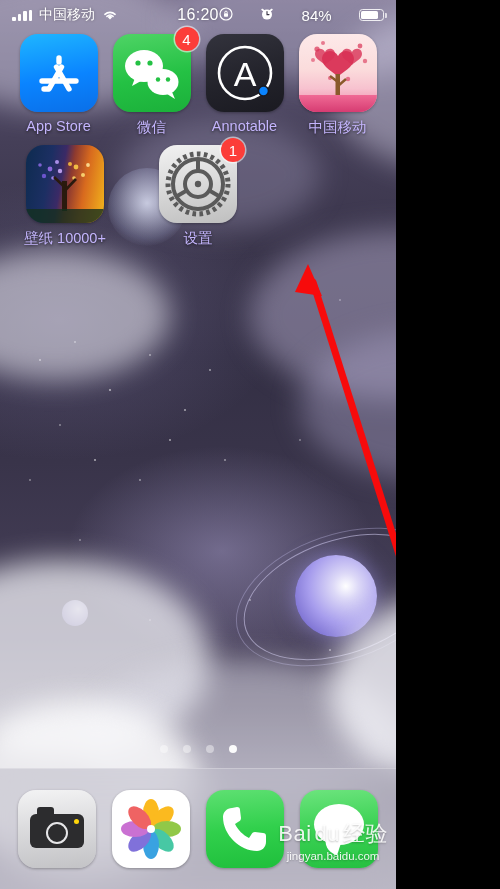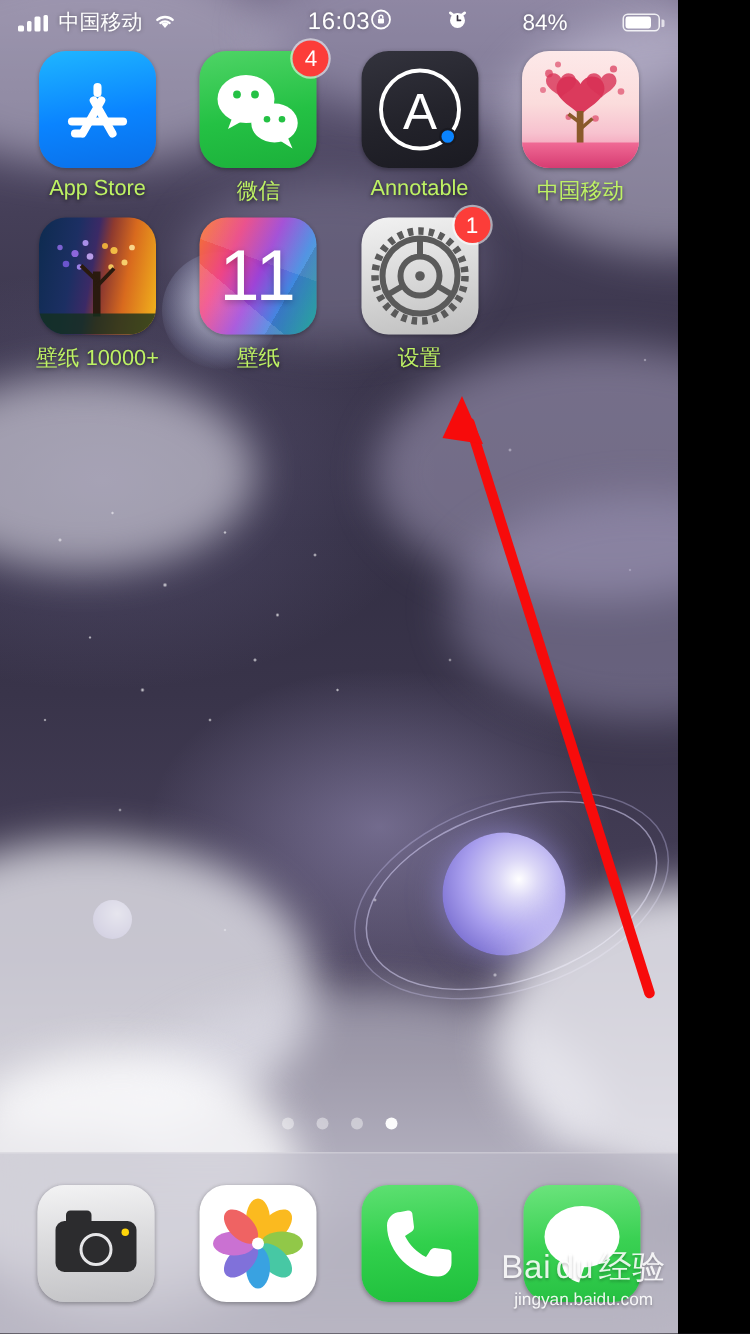--- a/index.html
+++ b/index.html
@@ -5,21 +5,21 @@
   html, body {
     margin: 0;
     padding: 0;
     background: #000;
   }
   body {
     font-family: "Liberation Sans", sans-serif;
   }
   .phone {
     position: relative;
-    width: 452px;
+    width: 396px;
     height: 889px;
     overflow: hidden;
     background: #3b3545;
     user-select: none;
   }
 
   
   .wallpaper {
     position: absolute;
     inset: 0;
@@ -191,21 +191,21 @@
   .icon {
     width: 78px; height: 78px;
     border-radius: 18px;
     overflow: hidden;
     position: relative;
     box-shadow: 0 1px 3px rgba(0,0,0,.3);
   }
   .label {
     margin-top: 6px;
     font-size: 14.5px;
-    color: #bef264;
+    color: #c4b5fd;
     text-shadow: 0 1px 3px rgba(0,0,0,.65);
     white-space: nowrap;
   }
   .badge {
     position: absolute;
     top: -7px; right: -8px;
     min-width: 24px; height: 24px;
     background: #fc3d39;
     border-radius: 12px;
     color: #fff;
@@ -348,21 +348,21 @@
     position: absolute;
     left: 10px; bottom: -8px;
     width: 16px; height: 16px;
     background: #fff;
     border-radius: 0 0 0 14px;
     transform: rotate(18deg);
   }
 
   .watermark {
     position: absolute;
-    right: 8px; bottom: 16px;
+    right: 8px; bottom: 27px;
     text-align: center;
     color: rgba(255,255,255,.88);
     pointer-events: none;
   }
   .wm-main {
     font-size: 22px;
     letter-spacing: .5px;
     text-shadow: 0 1px 2px rgba(0,0,0,.25);
     display: flex;
     align-items: center;
@@ -412,21 +412,21 @@
       </span>
       <span class="carrier">中国移动</span>
       <span>
         <svg width="16" height="12" viewBox="0 0 16 12">
           <path d="M8 10.6 L5.6 7.9 a3.6 3.6 0 0 1 4.8 0 Z" fill="#fff"></path>
           <path d="M2.9 5.3 a7.6 7.6 0 0 1 10.2 0" stroke="#fff" stroke-width="1.6" fill="none" stroke-linecap="round"></path>
           <path d="M4.9 7.4 a4.7 4.7 0 0 1 6.2 0" stroke="#fff" stroke-width="1.5" fill="none" stroke-linecap="round"></path>
         </svg>
       </span>
     </div>
-    <div class="sb-center">16:03</div>
+    <div class="sb-center">16:20</div>
     <div class="sb-right">
       <span>
         <svg width="14" height="14" viewBox="0 0 14 14">
           <circle cx="7" cy="7" r="6" stroke="#fff" stroke-width="1.2" fill="none"></circle>
           <rect x="5" y="6.3" width="4" height="3.4" rx="0.7" fill="#fff"></rect>
           <path d="M5.8 6.3 v-1 a1.2 1.2 0 0 1 2.4 0 v1" stroke="#fff" stroke-width="1" fill="none"></path>
         </svg>
       </span>
       <span>
         <svg width="14" height="14" viewBox="0 0 14 14">
@@ -542,29 +542,20 @@
               </g>
               <rect x="36" y="36" width="5" height="30" fill="#2a1a0e"></rect>
               <path d="M38.5 42 L28 32 M38.5 46 L50 34" stroke="#2a1a0e" stroke-width="2.6" fill="none"></path>
               <rect x="0" y="64" width="78" height="14" fill="#14301e" opacity=".8"></rect>
             </svg>
           </div>
         </div>
         <div class="label">壁纸 10000+</div>
       </div>
 
-      <div class="app">
-        <div class="icon-wrap">
-          <div class="icon ic-wp11">
-            <div class="poly"></div>
-            <div class="wp11-text">11</div>
-          </div>
-        </div>
-        <div class="label">壁纸</div>
-      </div>
 
       <div class="app">
         <div class="icon-wrap">
           <div class="icon ic-settings">
             <svg class="gear-svg" width="78" height="78" viewBox="0 0 78 78">
               <g transform="translate(39,39)">
                 <g fill="#5a5a5a">
                   <circle r="30" fill="none" stroke="#5a5a5a" stroke-width="5" stroke-dasharray="3.6 3.4"></circle>
                 </g>
                 <circle r="25" fill="none" stroke="#5a5a5a" stroke-width="4"></circle>

